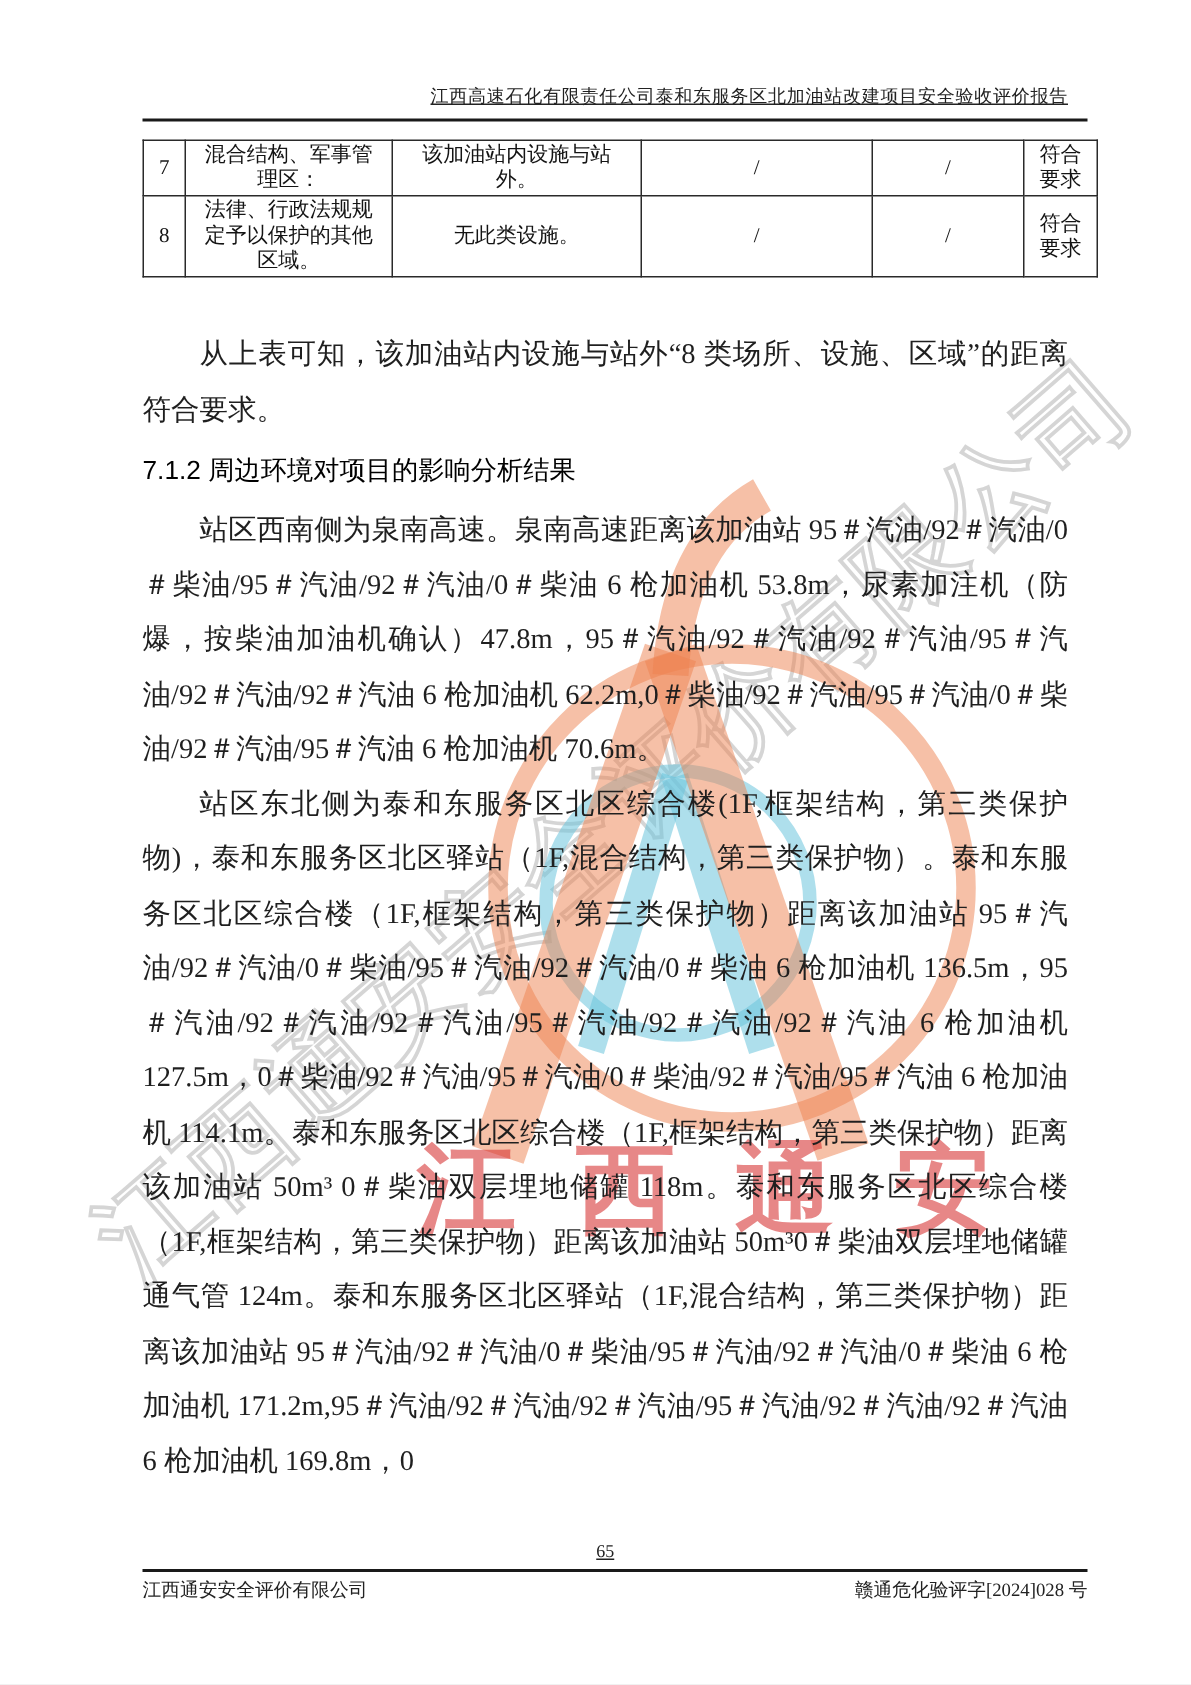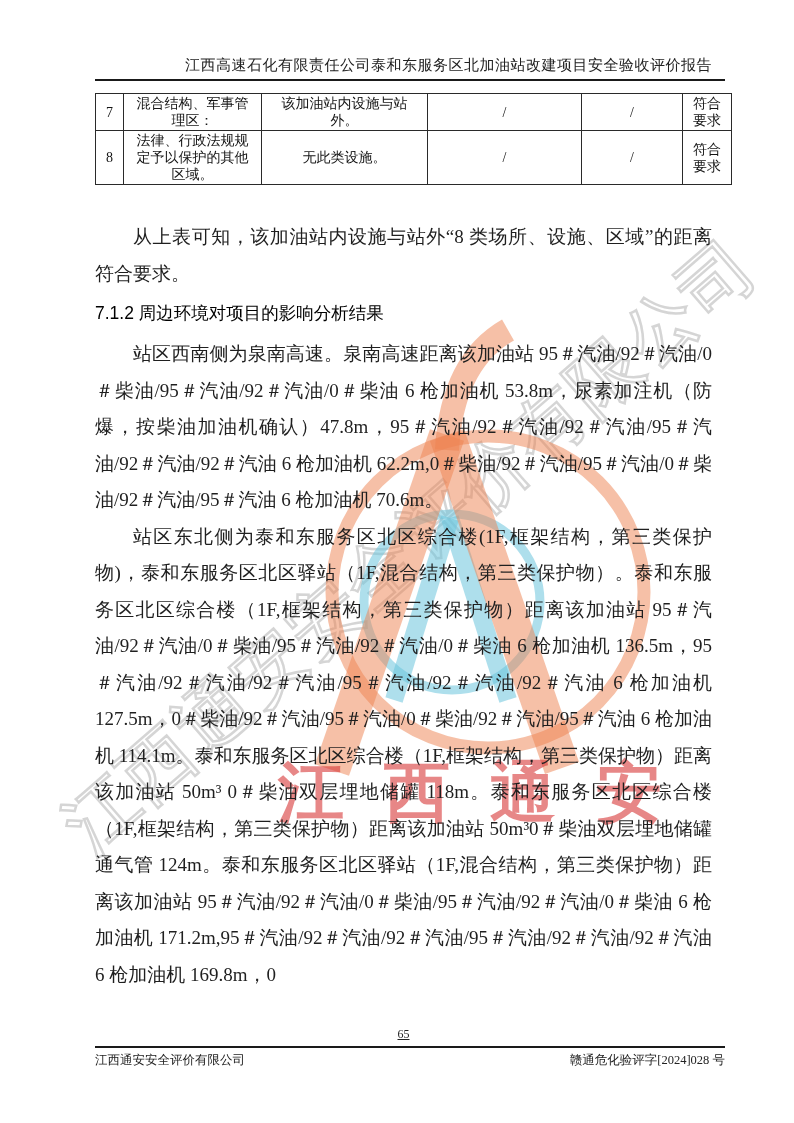--- a/index.html
+++ b/index.html
@@ -28,22 +28,23 @@
     font-family:"Liberation Serif","DejaVu Serif",serif;
     font-weight:bold;
     font-size:66px;letter-spacing:40px;white-space:nowrap;
     color:rgba(214,48,48,0.58);
   }
   .wm-logo{position:absolute;left:0;top:0;}
   
   .content{position:relative;z-index:1;}
   .doc-header-title{
     position:absolute;top:56px;left:95px;width:617px;
-    text-align:right;font-size:15px;color:#222;
+    text-align:right;font-size:12px;color:#222;
     letter-spacing:.5px;
+    text-decoration:underline;
   }
   .doc-header-rule{
     position:absolute;top:79px;left:95px;width:630px;height:2px;background:#1a1a1a;
   }
   
   .check-table{
     position:absolute;top:93px;left:95px;width:636px;
     border-collapse:collapse;table-layout:fixed;
     font-size:14px;line-height:17px;color:#141414;
   }

